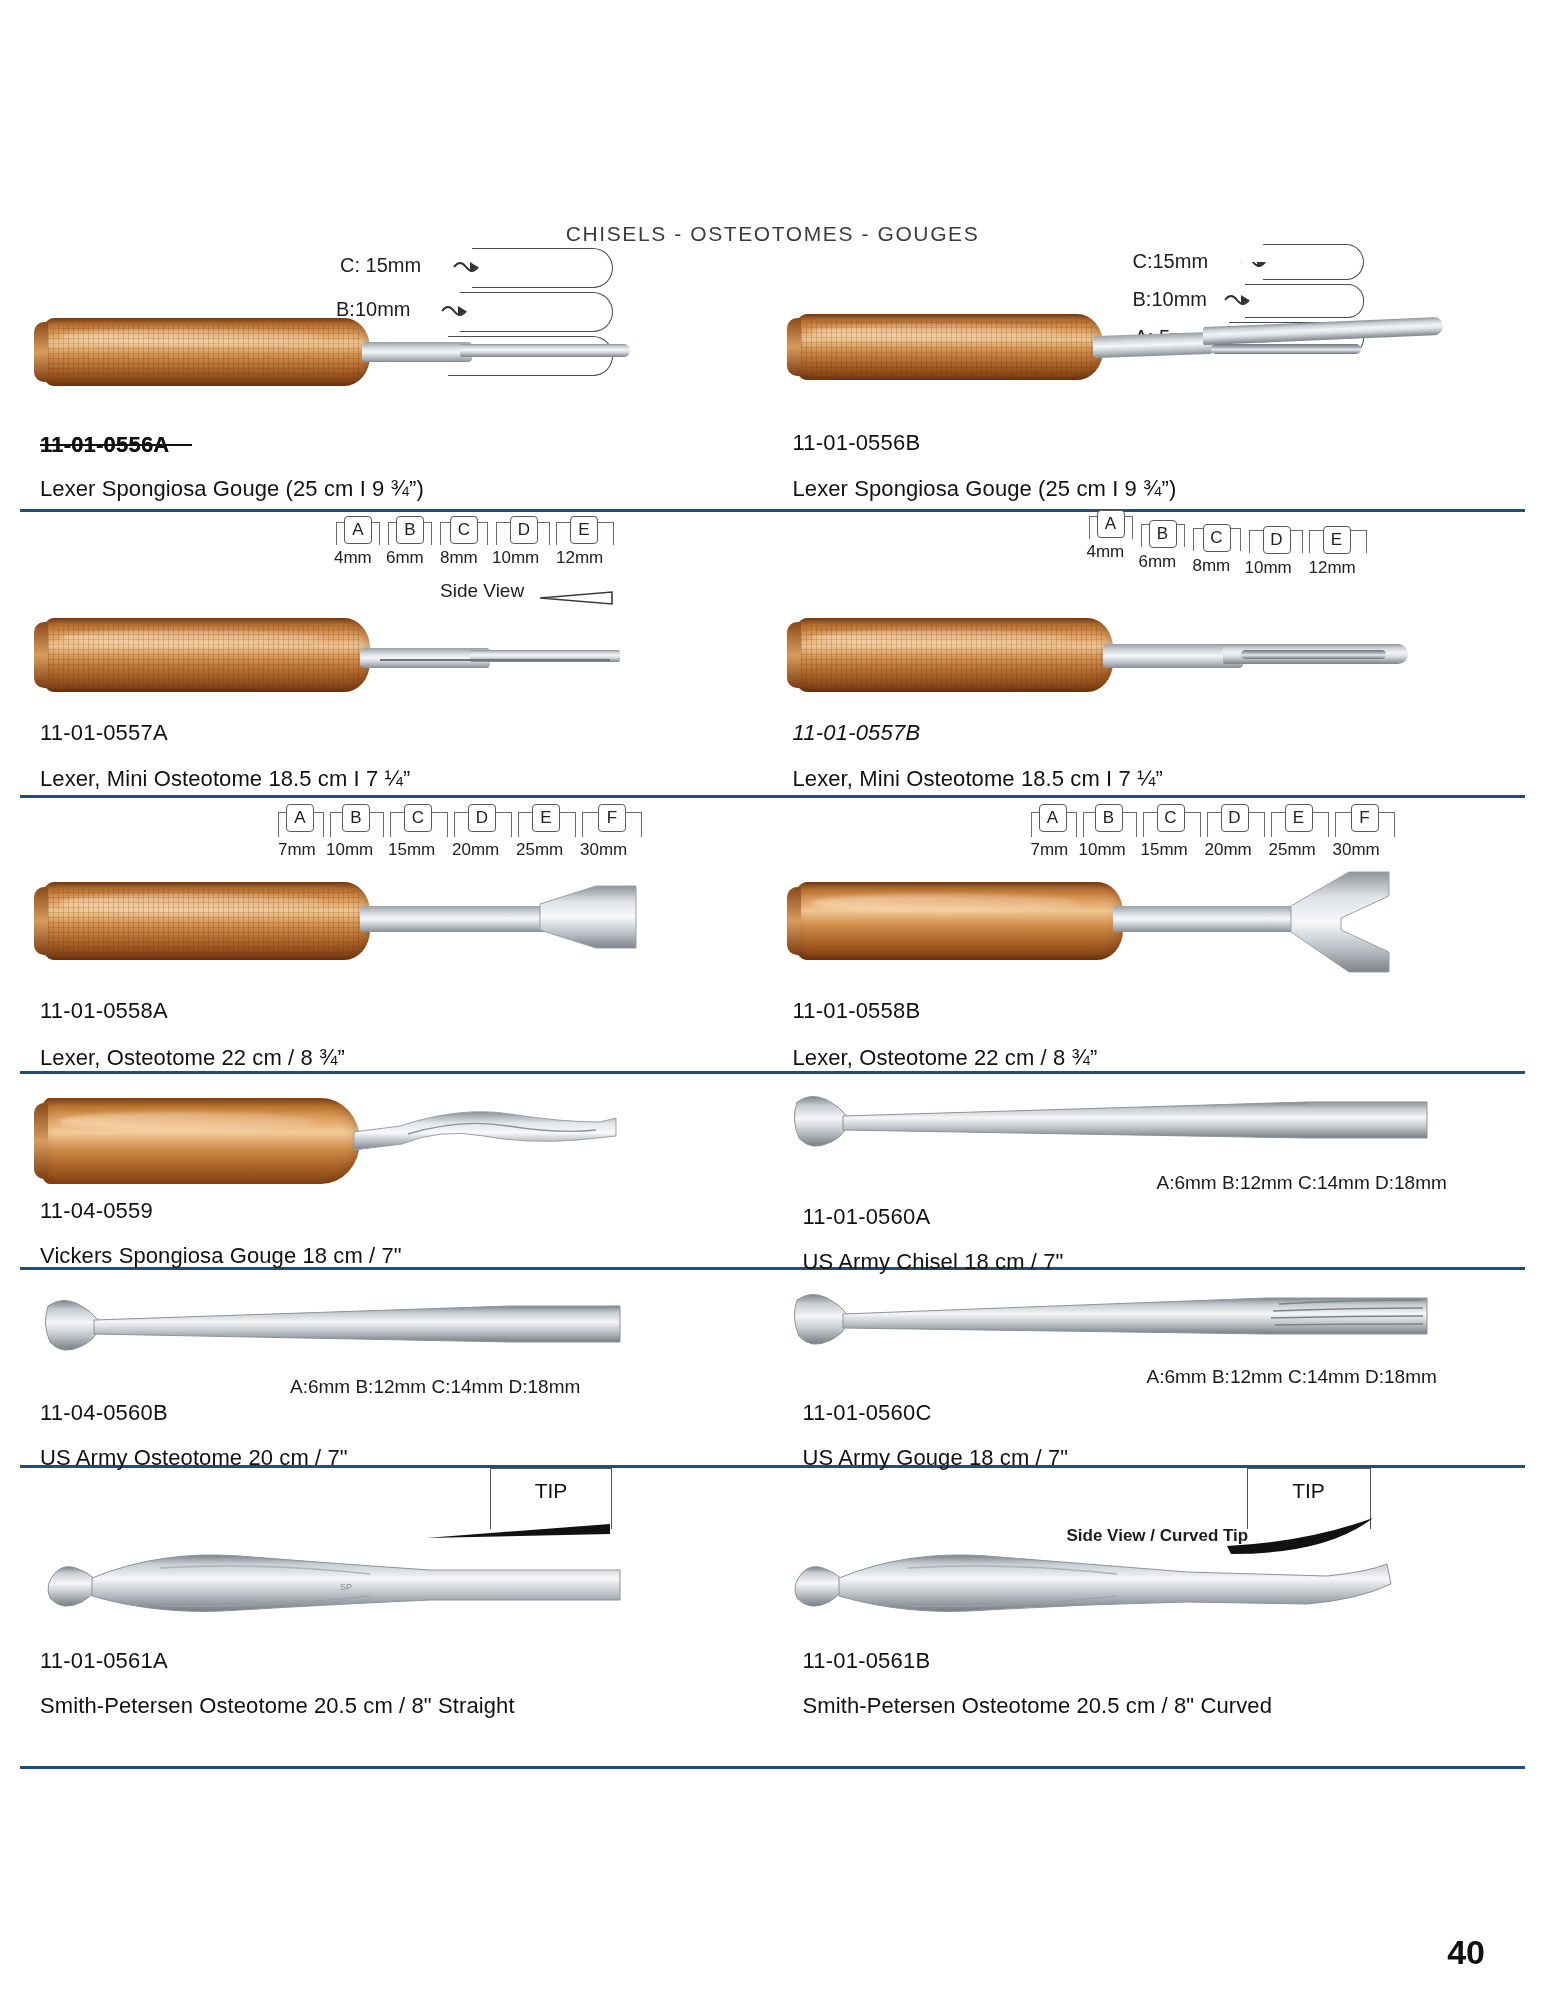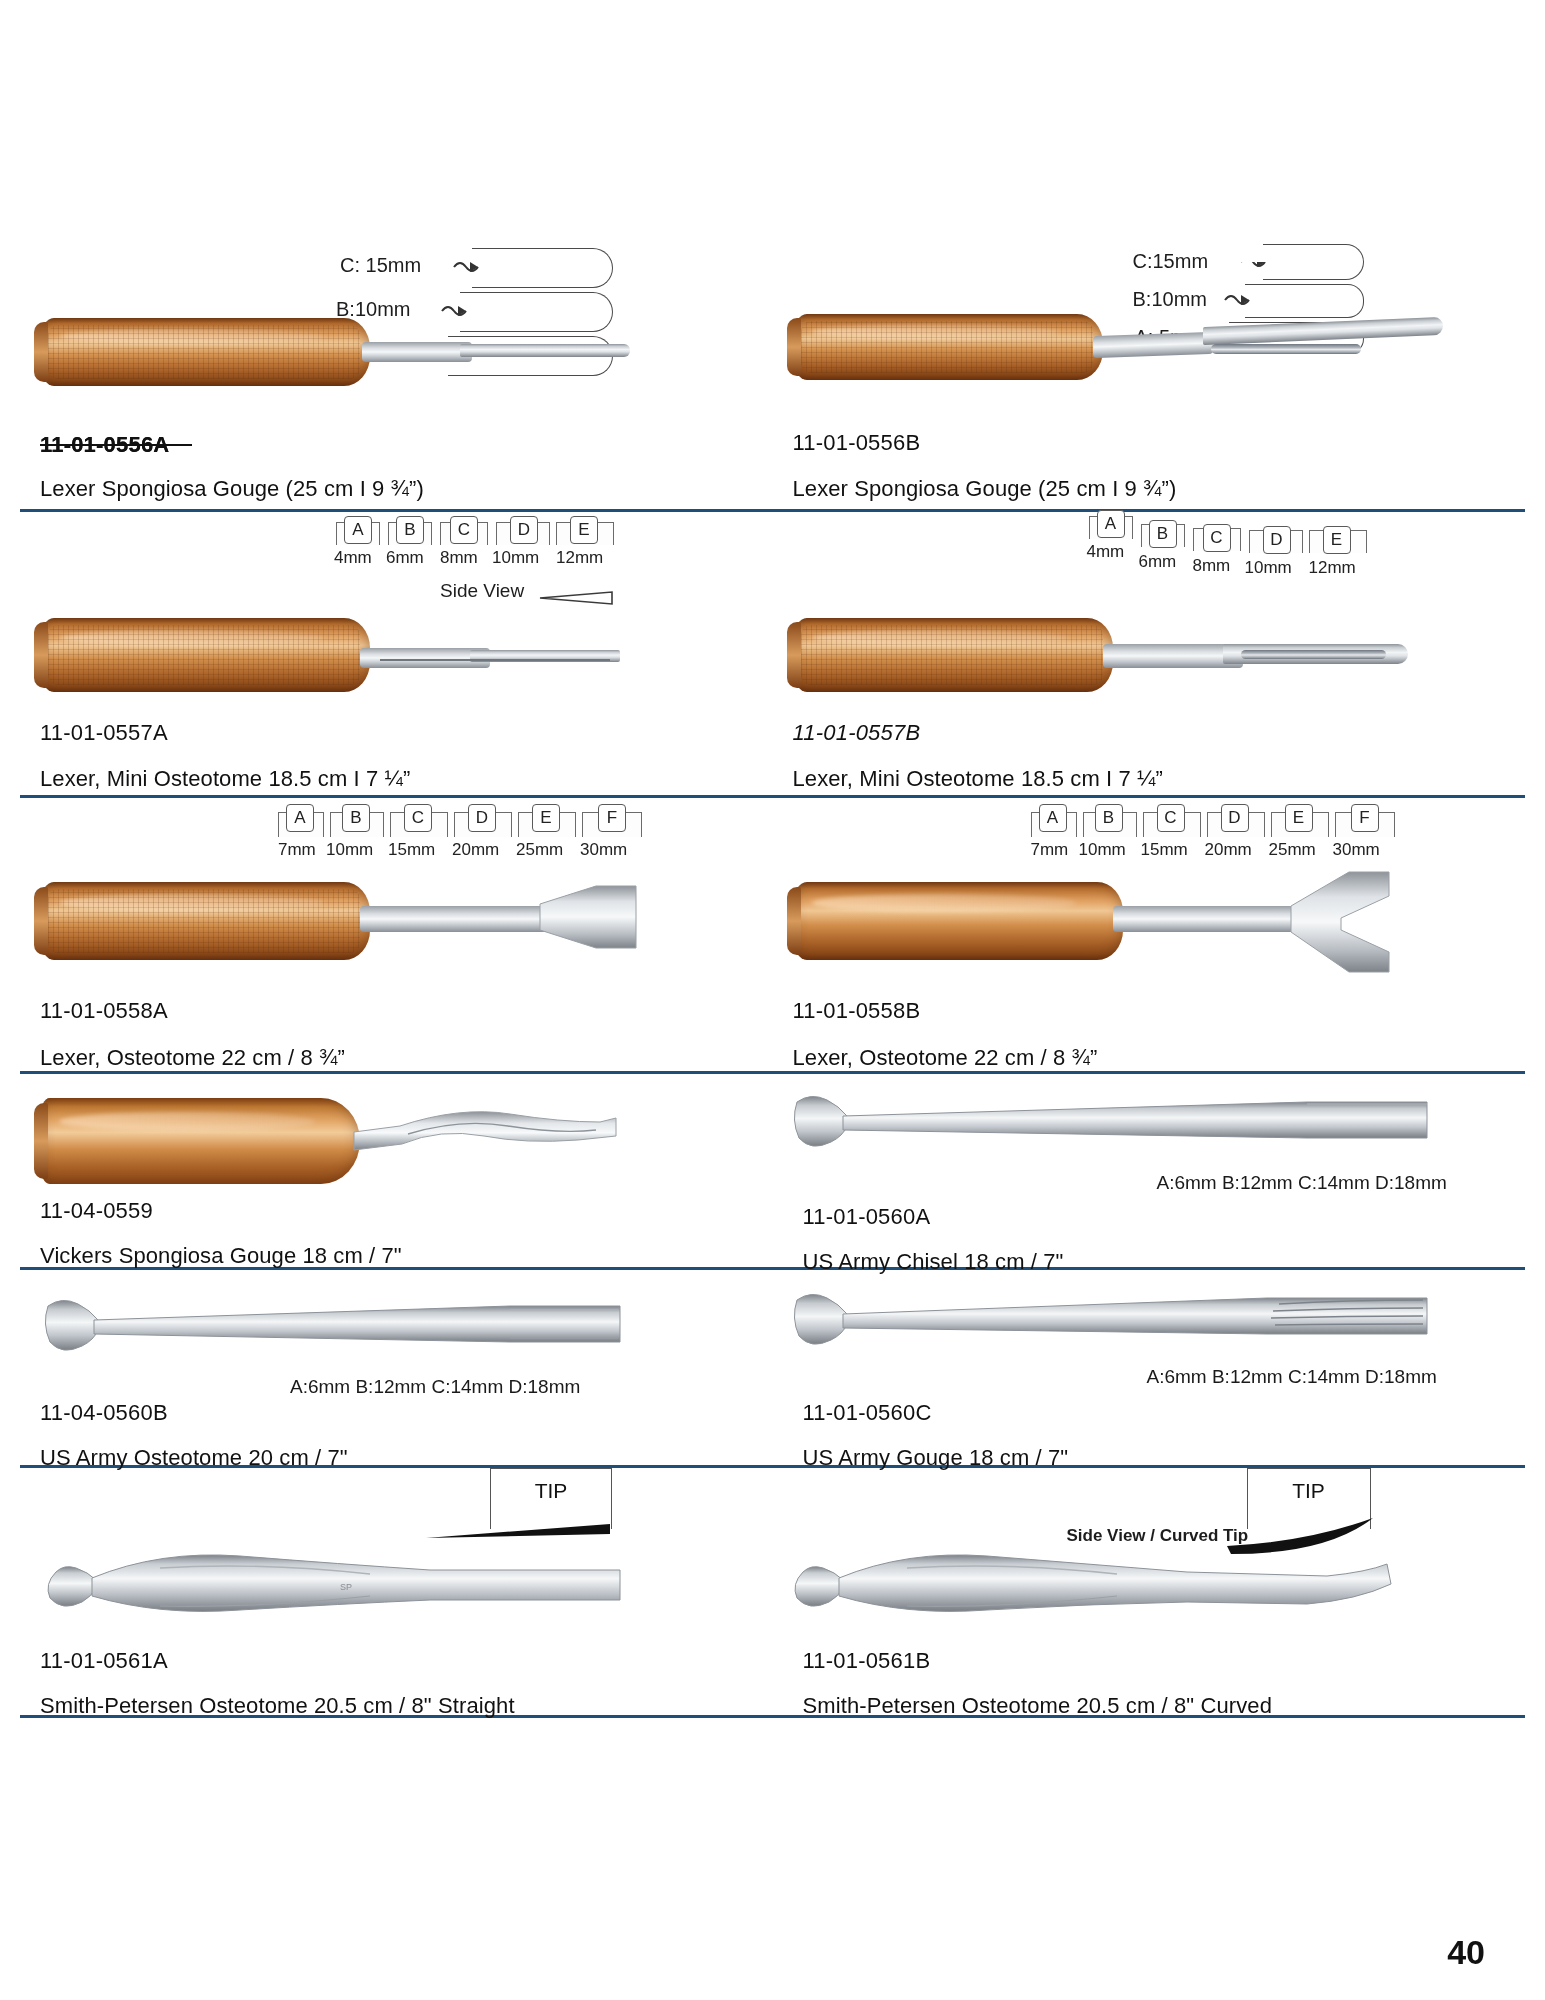--- a/index.html
+++ b/index.html
@@ -202,20 +202,21 @@
     position: absolute;
     height: 2px;
     background: #111;
   }
 </style>
 </head>
 <body>
 
 <div class="page">
 
+  <div class="page-title">CHISELS - OSTEOTOMES - GOUGES</div>
 
   <div class="grid">
 
     <div class="row" style="height:250px;">
 
       <div class="cell left">
         <div class="instrument" style="position:absolute;left:20px;top:0;width:690px;height:160px;">
 
           <div class="profile" style="left:432px; top:-14px; width:140px; height:38px; border-radius:0 20px 20px 0;"></div>
           <div class="profile" style="left:420px; top:30px; width:152px; height:38px; border-radius:0 20px 20px 0;"></div>
@@ -574,21 +575,21 @@
           <div class="dimlbl" style="left:360px; top:86px;">A:6mm   B:12mm  C:14mm  D:18mm</div>
         </div>
 
         <div style="position:absolute;left:30px;top:130px;">
           <span class="code">11-01-0560C</span>
         </div>
         <div class="desc" style="position:absolute;left:30px;top:166px;">US Army Gouge 18 cm / 7"</div>
       </div>
     </div>
 
-    <div class="row last" style="height:250px;">
+    <div class="row last" style="height:301px;">
 
       <div class="cell left">
         <div class="instrument" style="position:absolute;left:20px;top:0px;width:690px;height:180px;">
           <div class="tipbox" style="left:450px; top:0px; width:120px; height:60px; line-height:44px;">
             <span>TIP</span>
           </div>
           <svg width="690" height="180" style="position:absolute;left:0;top:0;">
             <defs>
               <linearGradient id="sp1" x1="0" y1="0" x2="0" y2="1">
                 <stop offset="0%" stop-color="#7c8288"></stop>

